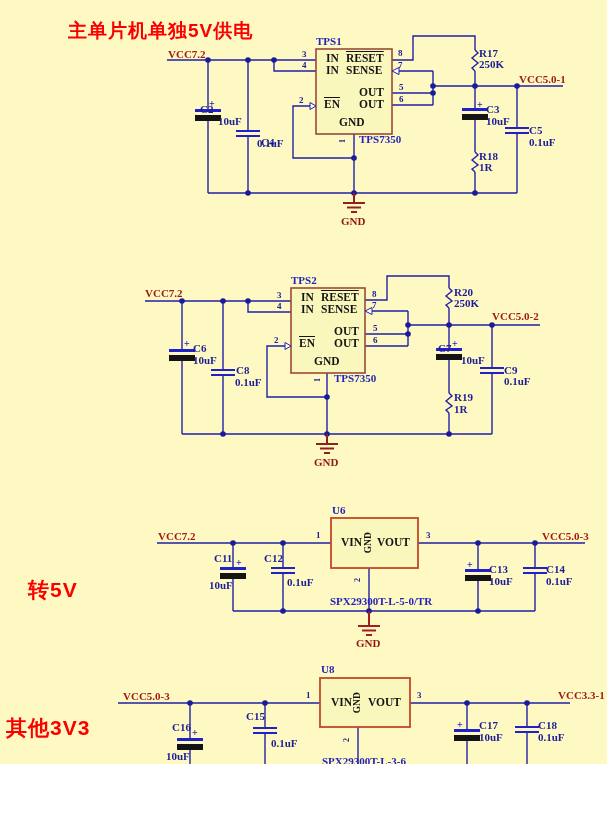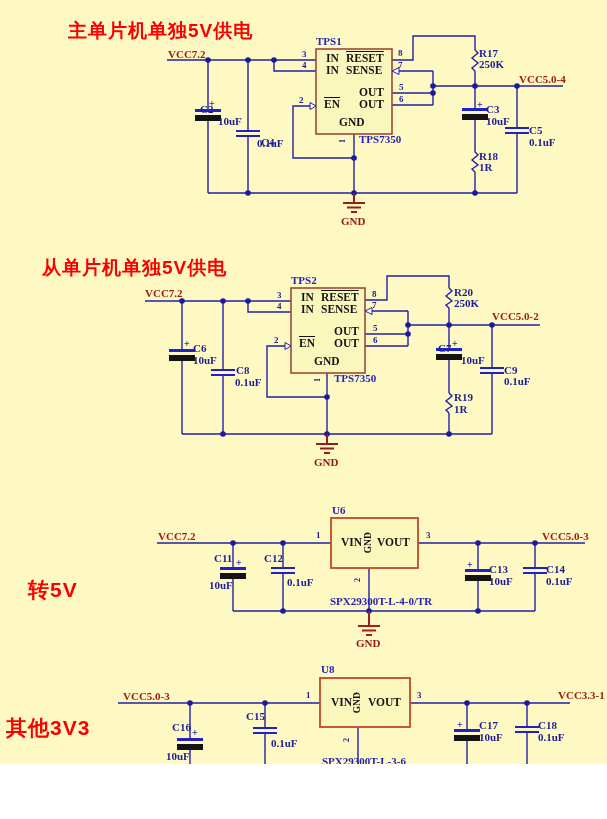--- a/index.html
+++ b/index.html
@@ -190,21 +190,21 @@
         <circle cx="358" cy="770" r="2.8"></circle>
         <circle cx="467" cy="770" r="2.8"></circle>
   </g>
   <g stroke="#a02020" stroke-width="2" fill="none">
     <path d="M358,770 V785 M347,785 H369 M351,789.5 H365 M355,794 H361"></path>
   </g>
 </svg>
 
 <span class="t title" style="left:68px;top:21px">主单片机单独5V供电</span>
 <span class="t net" style="left:168px;top:49px">VCC7.2</span>
-<span class="t net" style="left:519px;top:74px">VCC5.0-4</span>
+<span class="t net" style="left:519px;top:74px">VCC5.0-1</span>
 <span class="t gnd" style="left:341px;top:216px">GND</span>
 <span class="t icref" style="left:316px;top:36px">TPS1</span>
 <span class="t icref" style="left:359px;top:134px">TPS7350</span>
 <span class="t pn" style="left:302px;top:50px">3</span>
 <span class="t pn" style="left:302px;top:61px">4</span>
 <span class="t pn" style="left:299px;top:96px">2</span>
 <span class="t pn" style="left:398px;top:49px">8</span>
 <span class="t pn" style="left:398px;top:61px">7</span>
 <span class="t pn" style="left:399px;top:83px">5</span>
 <span class="t pn" style="left:399px;top:95px">6</span>
@@ -225,21 +225,20 @@
 <span class="t ref" style="left:479px;top:48px">R17</span>
 <span class="t ref" style="left:479px;top:59px">250K</span>
 <span class="t plus" style="left:477px;top:100px">+</span>
 <span class="t ref" style="left:486px;top:104px">C3</span>
 <span class="t ref" style="left:486px;top:116px">10uF</span>
 <span class="t ref" style="left:479px;top:151px">R18</span>
 <span class="t ref" style="left:479px;top:162px">1R</span>
 <span class="t ref" style="left:529px;top:125px">C5</span>
 <span class="t ref" style="left:529px;top:137px">0.1uF</span>
 
-<span class="t title" style="left:42px;top:258px">从单片机单独5V供电</span>
 <span class="t net" style="left:145px;top:288px">VCC7.2</span>
 <span class="t net" style="left:492px;top:311px">VCC5.0-2</span>
 <span class="t gnd" style="left:314px;top:457px">GND</span>
 <span class="t icref" style="left:291px;top:275px">TPS2</span>
 <span class="t icref" style="left:334px;top:373px">TPS7350</span>
 <span class="t pn" style="left:277px;top:291px">3</span>
 <span class="t pn" style="left:277px;top:302px">4</span>
 <span class="t pn" style="left:274px;top:336px">2</span>
 <span class="t pn" style="left:372px;top:290px">8</span>
 <span class="t pn" style="left:372px;top:301px">7</span>
@@ -267,21 +266,21 @@
 <span class="t ref" style="left:454px;top:392px">R19</span>
 <span class="t ref" style="left:454px;top:404px">1R</span>
 <span class="t ref" style="left:504px;top:365px">C9</span>
 <span class="t ref" style="left:504px;top:376px">0.1uF</span>
 
 <span class="t title2" style="left:28px;top:579px">转5V</span>
 <span class="t net" style="left:158px;top:531px">VCC7.2</span>
 <span class="t net" style="left:542px;top:531px">VCC5.0-3</span>
 <span class="t gnd" style="left:356px;top:638px">GND</span>
 <span class="t icref" style="left:332px;top:505px">U6</span>
-<span class="t icref" style="left:330px;top:596px">SPX29300T-L-4-0/TR</span>
+<span class="t icref" style="left:330px;top:596px">SPX29300T-L-5-0/TR</span>
 <span class="t pn" style="left:316px;top:531px">1</span>
 <span class="t pn" style="left:426px;top:531px">3</span>
 <span class="t rpin" style="left:356px;top:576px">2</span>
 <span class="t icn" style="left:341px;top:537px">VIN</span>
 <span class="t icn" style="left:377px;top:537px">VOUT</span>
 <span class="t vgnd" style="left:355px;top:538px">GND</span>
 <span class="t ref" style="left:214px;top:553px">C11</span>
 <span class="t plus" style="left:236px;top:558px">+</span>
 <span class="t ref" style="left:209px;top:580px">10uF</span>
 <span class="t ref" style="left:264px;top:553px">C12</span>

